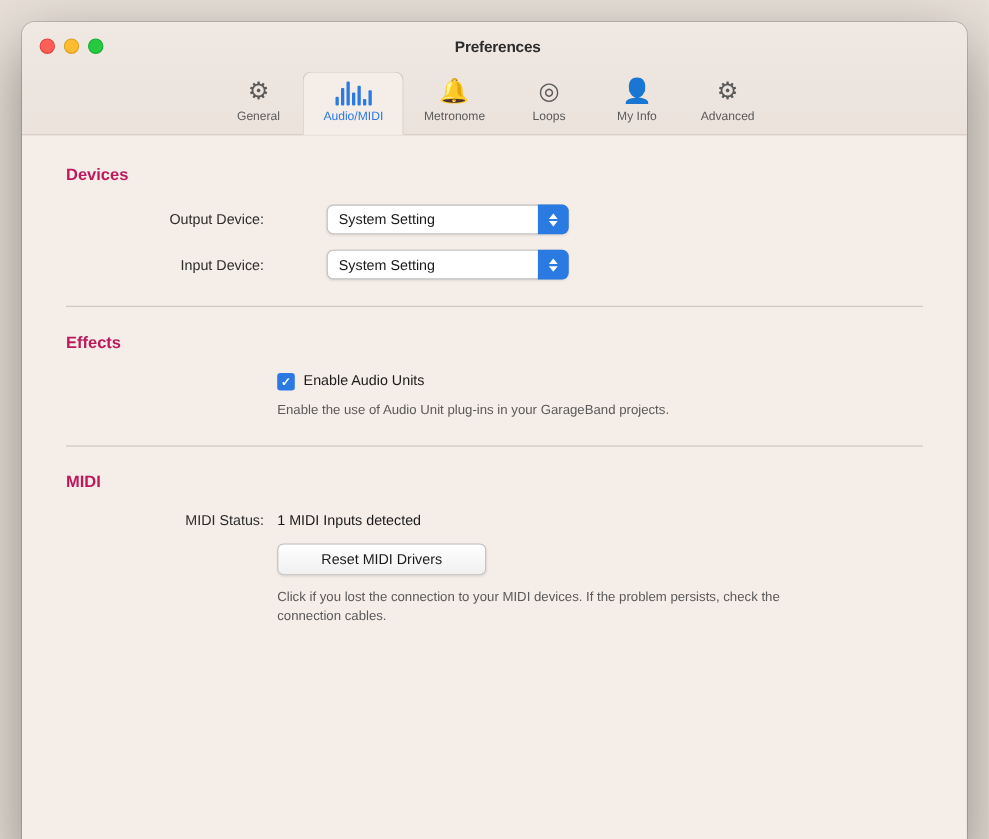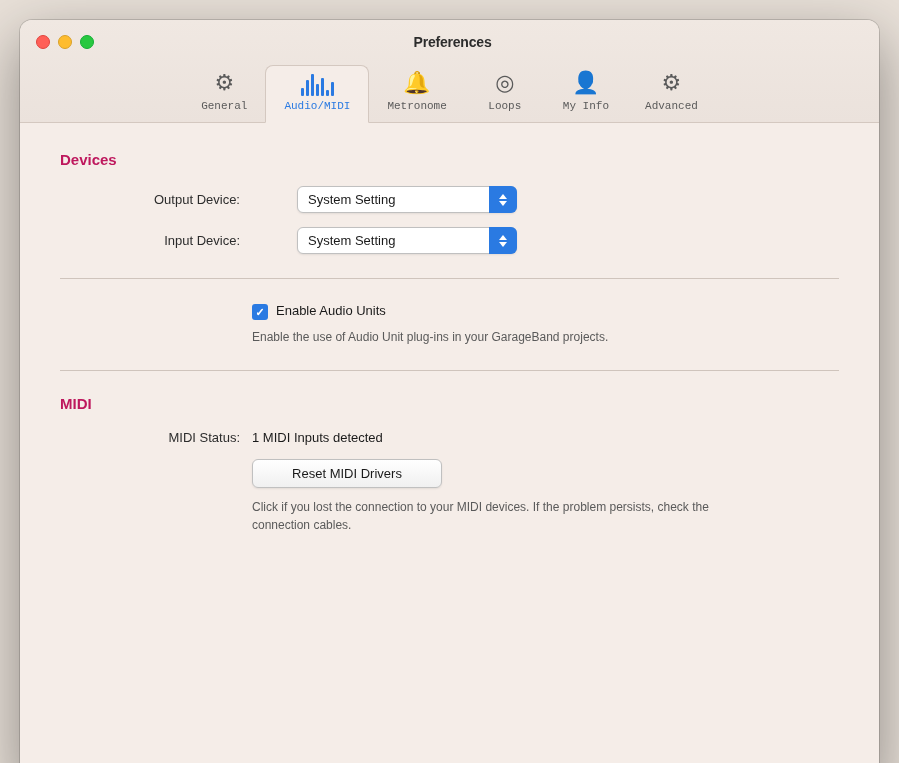--- a/index.html
+++ b/index.html
@@ -105,21 +105,20 @@
     }
 
     .tab.active .tab-label {
       color: #2a7ae2;
       font-weight: 500;
     }
 
     .tab-label {
       font-size: 11px;
       color: #5a5a5a;
-      font-family: Liberation Mono, monospace;
     }
 
     
     .audio-midi-icon {
       display: flex;
       align-items: flex-end;
       gap: 2px;
       height: 22px;
     }
 
@@ -410,20 +409,21 @@
         </select>
         <div class="select-arrow">
           <div class="arrow-up"></div>
           <div class="arrow-down"></div>
         </div>
       </div>
     </div>
 
     <hr class="divider">
 
+    <div class="section-title">Effects</div>
 
     <div class="checkbox-row">
       <div class="checkbox">
         <span class="checkbox-check">✓</span>
       </div>
       <span class="checkbox-label">Enable Audio Units</span>
     </div>
 
     <div class="helper-text">Enable the use of Audio Unit plug-ins in your GarageBand projects.</div>
 

